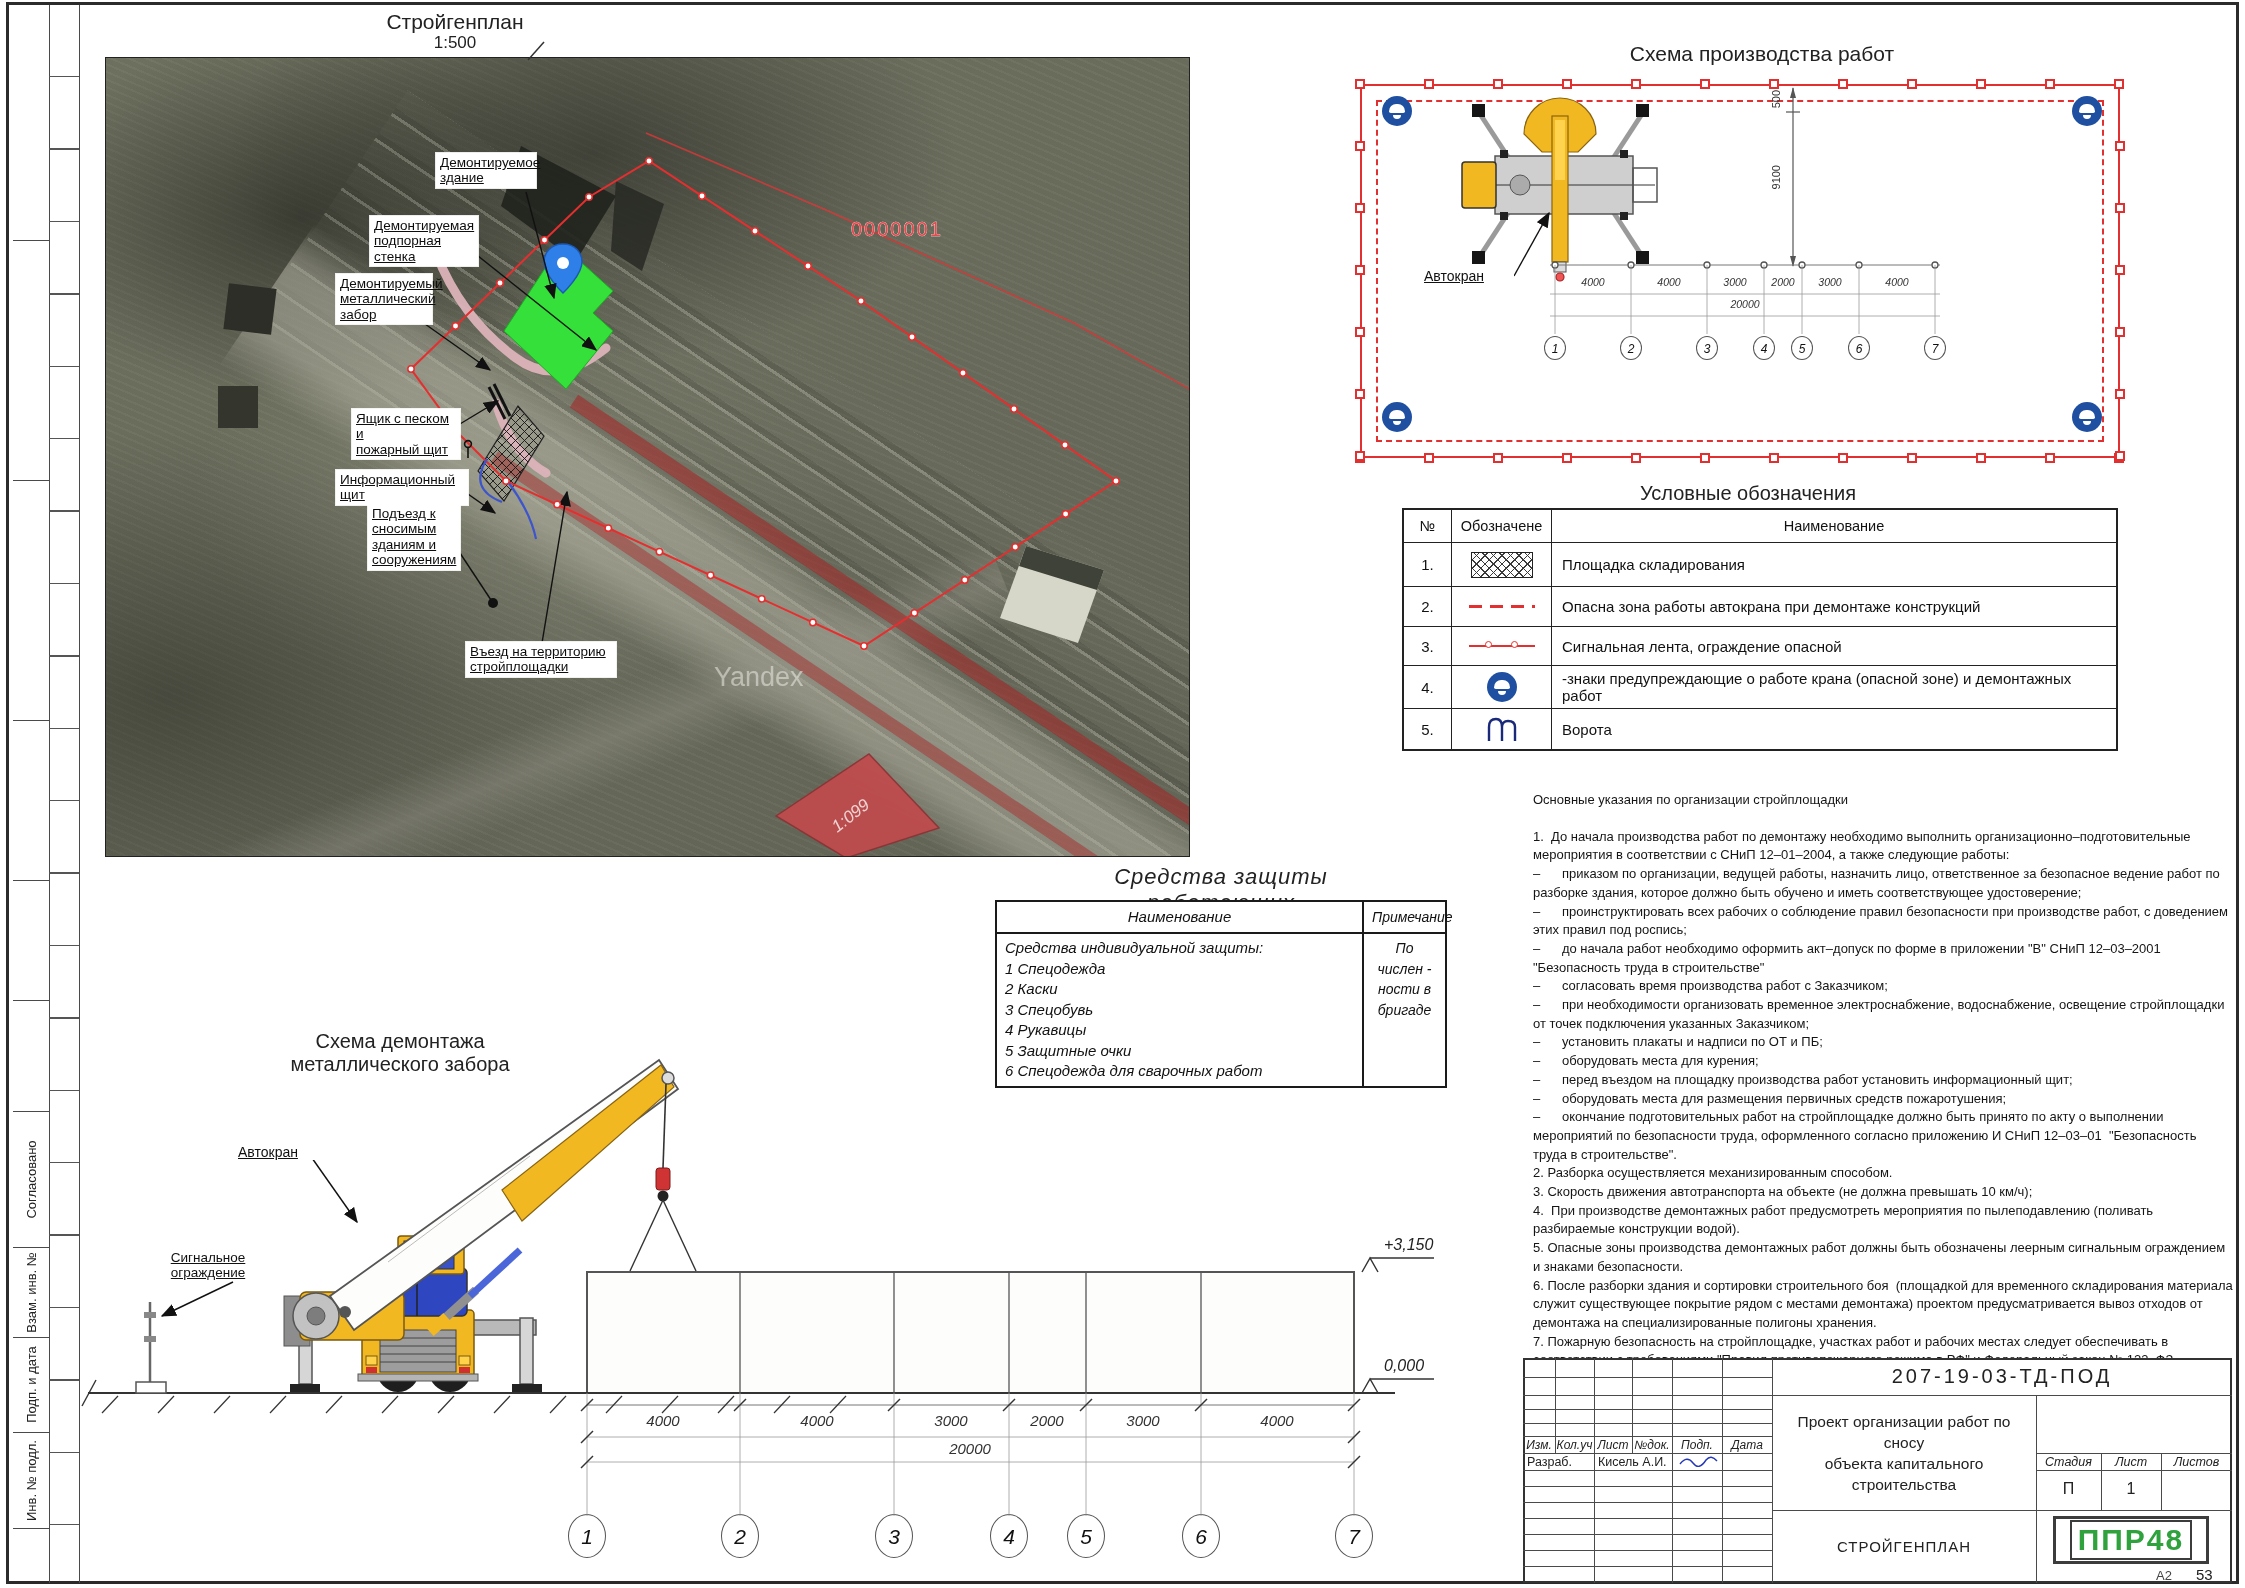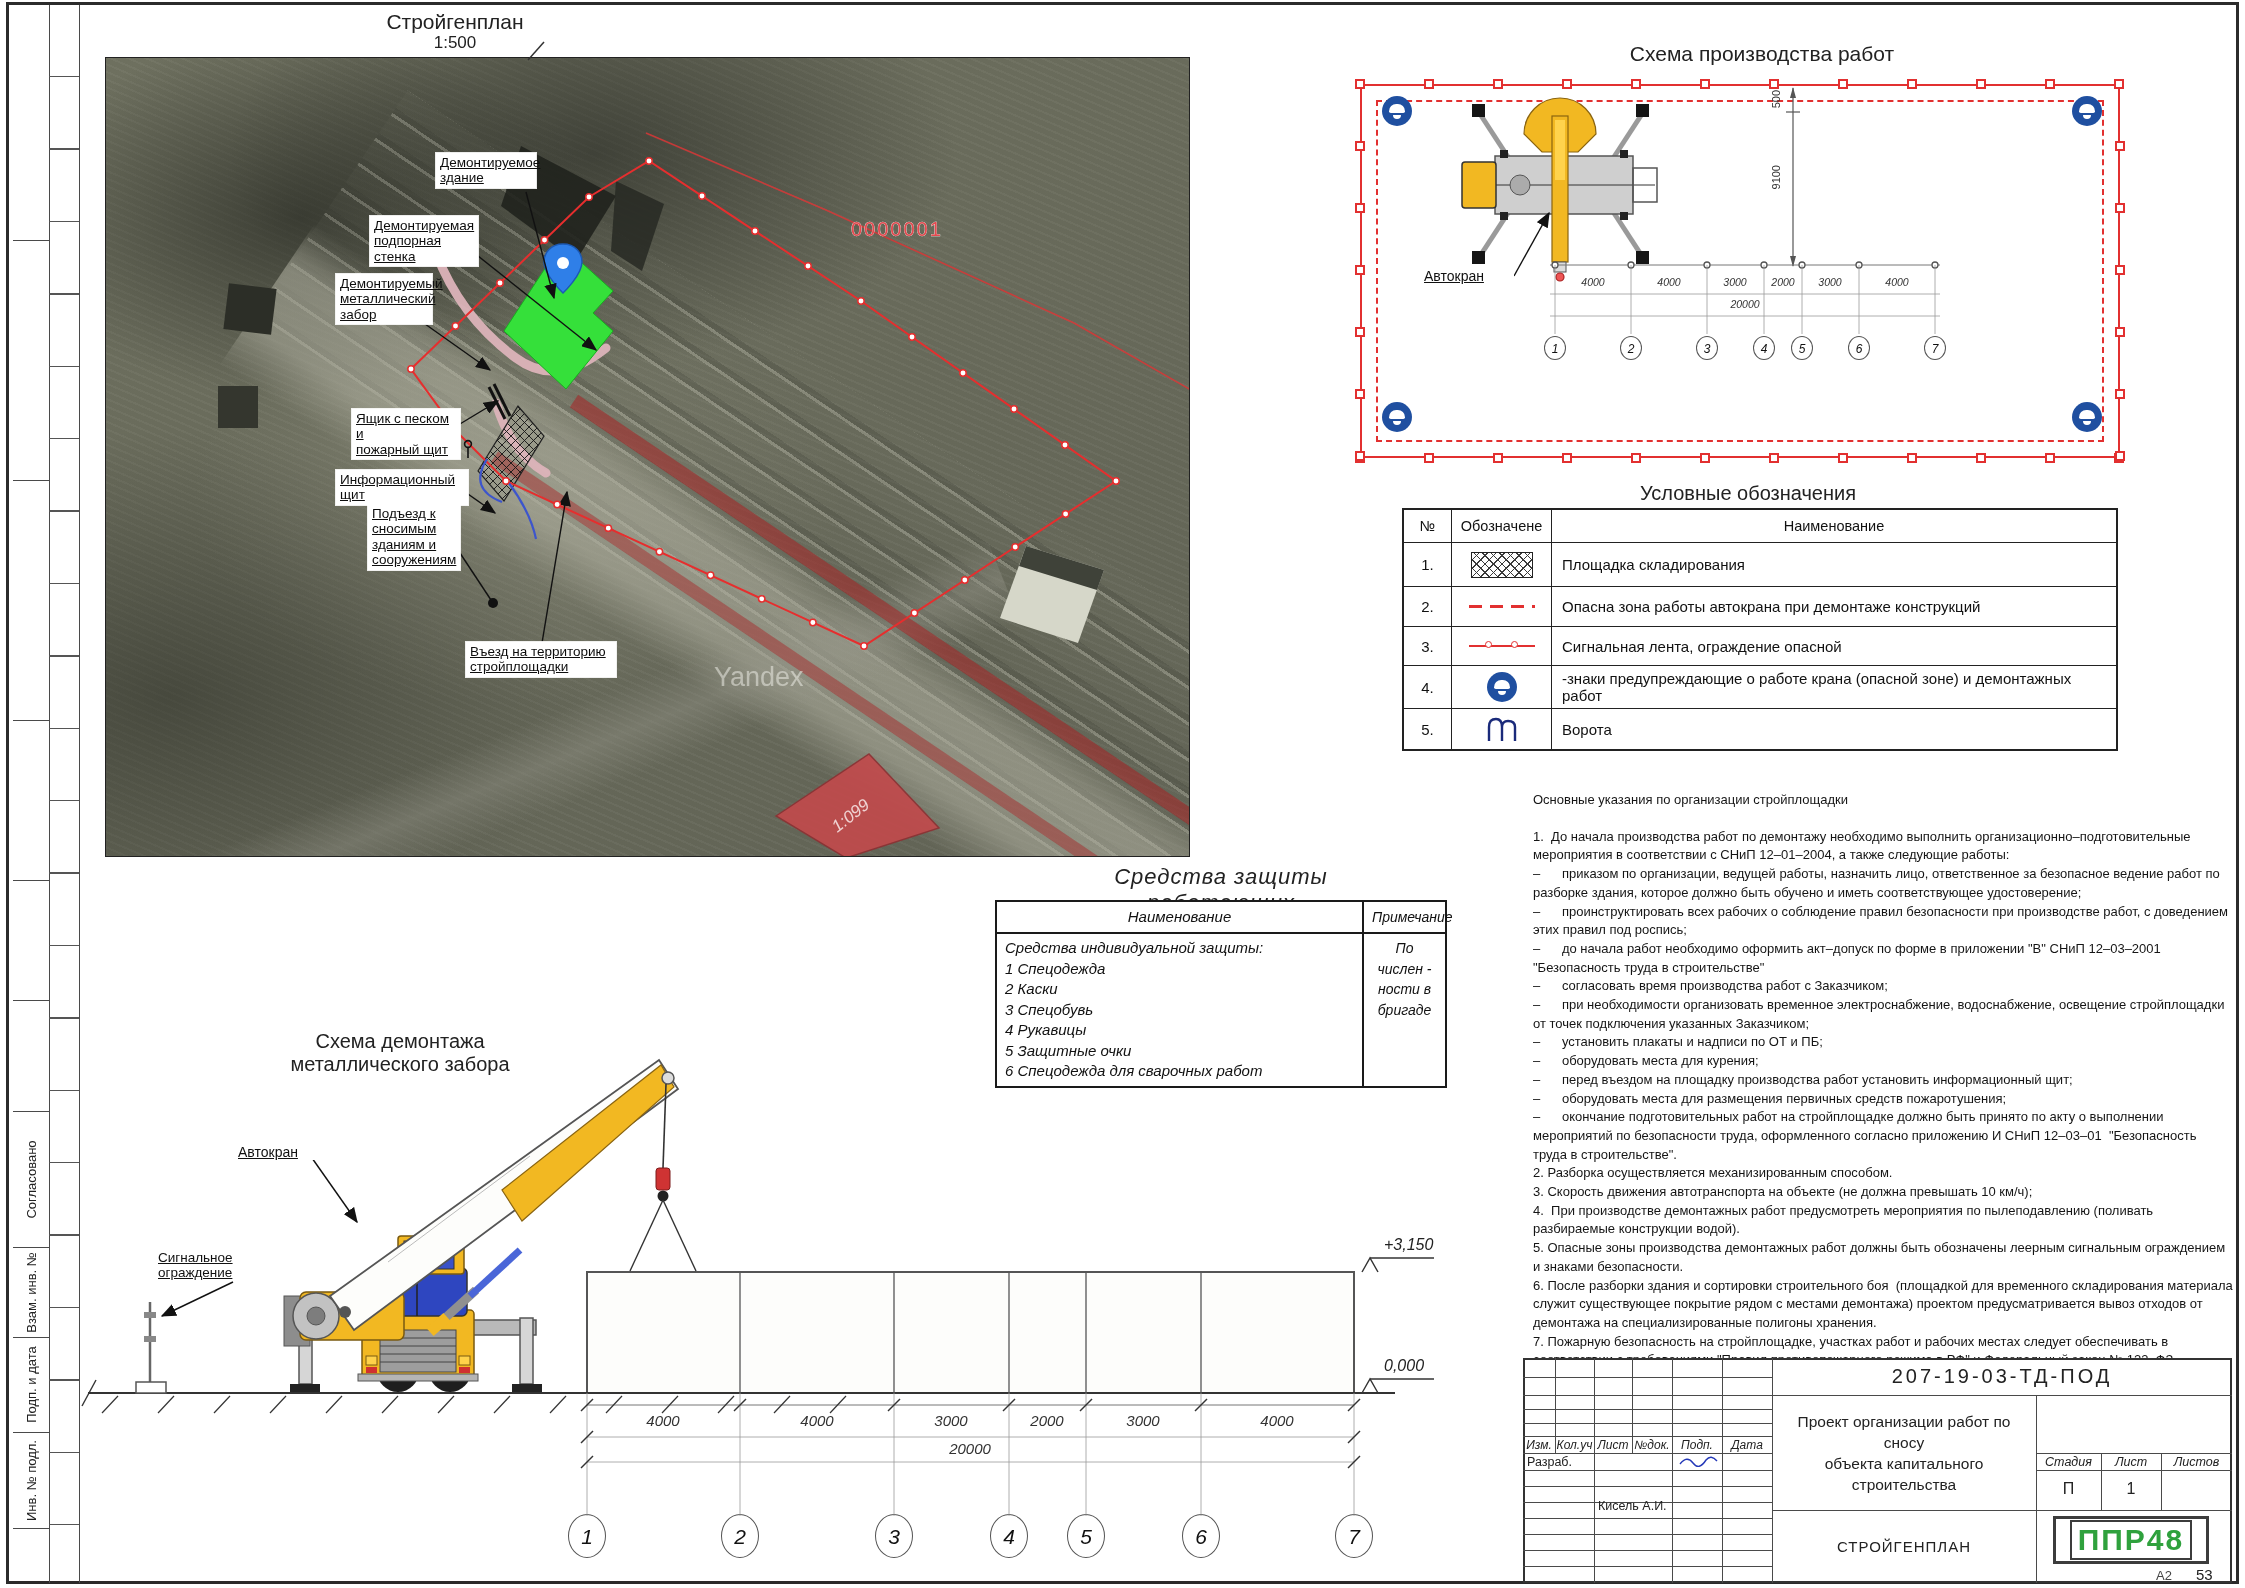--- a/index.html
+++ b/index.html
@@ -383,21 +383,21 @@
 5 Защитные очки
 6 Спецодежда для сварочных работ</div>
       <div class="pr-cell pr-note ml">По числен -
 ности в
 бригаде</div>
     </div>
   </div>
 
   <div class="title ctr" style="left:240px;top:1030px;width:320px;font-size:20px;">Схема демонтажа металлического забора</div>
   <div class="lbl-und" style="left:238px;top:1144px;width:80px;">Автокран</div>
-  <div class="lbl-und" style="left:158px;top:1250px;width:100px;font-size:13.5px;">Сигнальное
+  <div class="lbl-und" style="left:158px;top:1250px;width:100px;font-size:13.5px;text-align:center;">Сигнальное
 ограждение</div>
   <div class="title it" style="left:1384px;top:1236px;font-size:16px;">+3,150</div>
   <div class="title it" style="left:1384px;top:1357px;font-size:16px;">0,000</div>
 
   <div class="dim-label-lg" style="left:633px;top:1412px;width:60px;">4000</div>
   <div class="dim-label-lg" style="left:787px;top:1412px;width:60px;">4000</div>
   <div class="dim-label-lg" style="left:921px;top:1412px;width:60px;">3000</div>
   <div class="dim-label-lg" style="left:1017px;top:1412px;width:60px;">2000</div>
   <div class="dim-label-lg" style="left:1113px;top:1412px;width:60px;">3000</div>
   <div class="dim-label-lg" style="left:1247px;top:1412px;width:60px;">4000</div>
@@ -463,21 +463,21 @@
       <div class="ln-v" style="top: 1453px; height: 57px; left: 2161px;"></div>
     </div>
   <div class="tb-text ctr" style="left:1772px;top:1358px;width:460px;height:37px;line-height:37px;font-size:20px;letter-spacing:3px;">207-19-03-ТД-ПОД</div>
   <div class="tb-text ctr it" style="left:1523px;top:1438px;width:32px;font-size:12px;">Изм.</div>
   <div class="tb-text ctr it" style="left:1555px;top:1438px;width:39px;font-size:12px;">Кол.уч</div>
   <div class="tb-text ctr it" style="left:1594px;top:1438px;width:38px;font-size:12px;">Лист</div>
   <div class="tb-text ctr it" style="left:1632px;top:1438px;width:40px;font-size:12px;">№док.</div>
   <div class="tb-text ctr it" style="left:1672px;top:1438px;width:50px;font-size:12px;">Подп.</div>
   <div class="tb-text ctr it" style="left:1722px;top:1438px;width:50px;font-size:12px;">Дата</div>
   <div class="tb-text" style="left:1527px;top:1455px;font-size:12.5px;">Разраб.</div>
-  <div class="tb-text" style="left:1598px;top:1455px;font-size:12.5px;margin-top:44px;">Кисель А.И.</div>
+  <div class="tb-text" style="left:1598px;top:1455px;font-size:12.5px;">Кисель А.И.</div>
   <div class="tb-text ml ctr" style="left:1780px;top:1395px;width:248px;height:115px;display:flex;align-items:center;justify-content:center;font-size:15.5px;line-height:21px;">Проект организации работ по сносу
 объекта капитального строительства</div>
   <div class="tb-text ctr it" style="left:2036px;top:1455px;width:65px;font-size:12.5px;">Стадия</div>
   <div class="tb-text ctr it" style="left:2101px;top:1455px;width:60px;font-size:12.5px;">Лист</div>
   <div class="tb-text ctr it" style="left:2161px;top:1455px;width:71px;font-size:12.5px;">Листов</div>
   <div class="tb-text ctr" style="left:2036px;top:1480px;width:65px;font-size:16px;">П</div>
   <div class="tb-text ctr" style="left:2101px;top:1480px;width:60px;font-size:16px;">1</div>
   <div class="tb-text ctr" style="left:1772px;top:1510px;width:264px;height:73px;display:flex;align-items:center;justify-content:center;font-size:15px;letter-spacing:1px;">СТРОЙГЕНПЛАН</div>
   <div class="logo-box">
     <div class="logo-inner">

